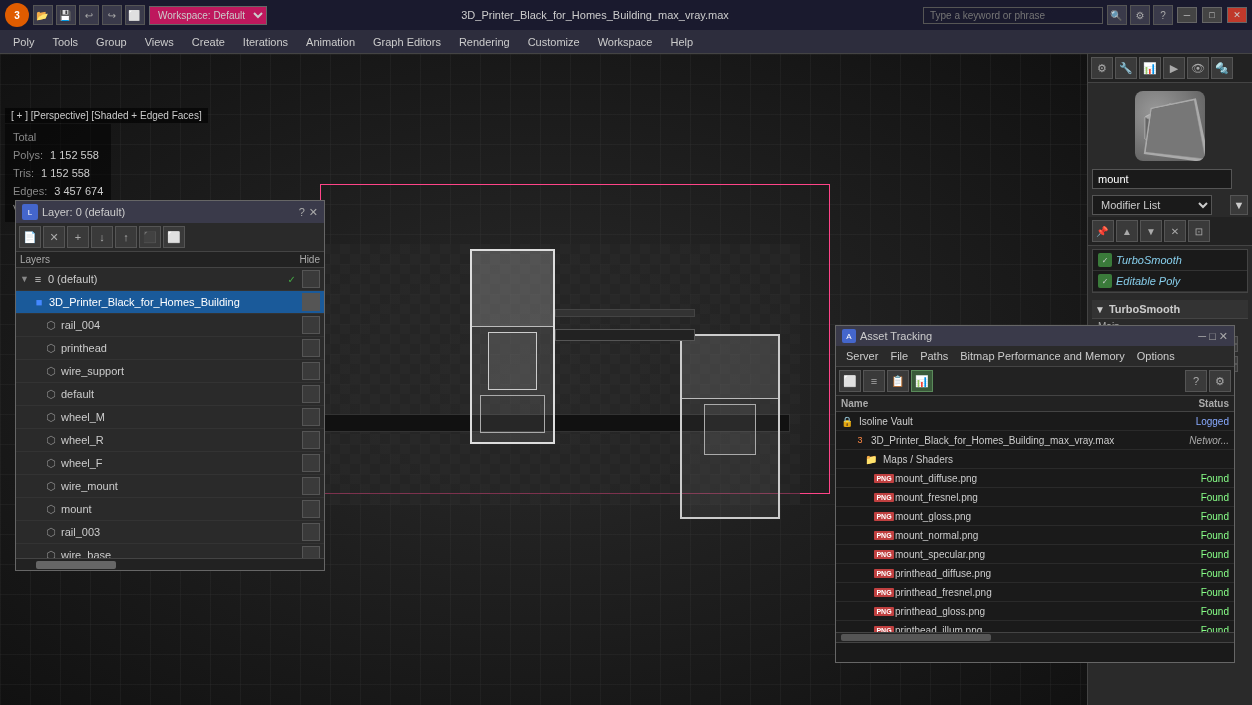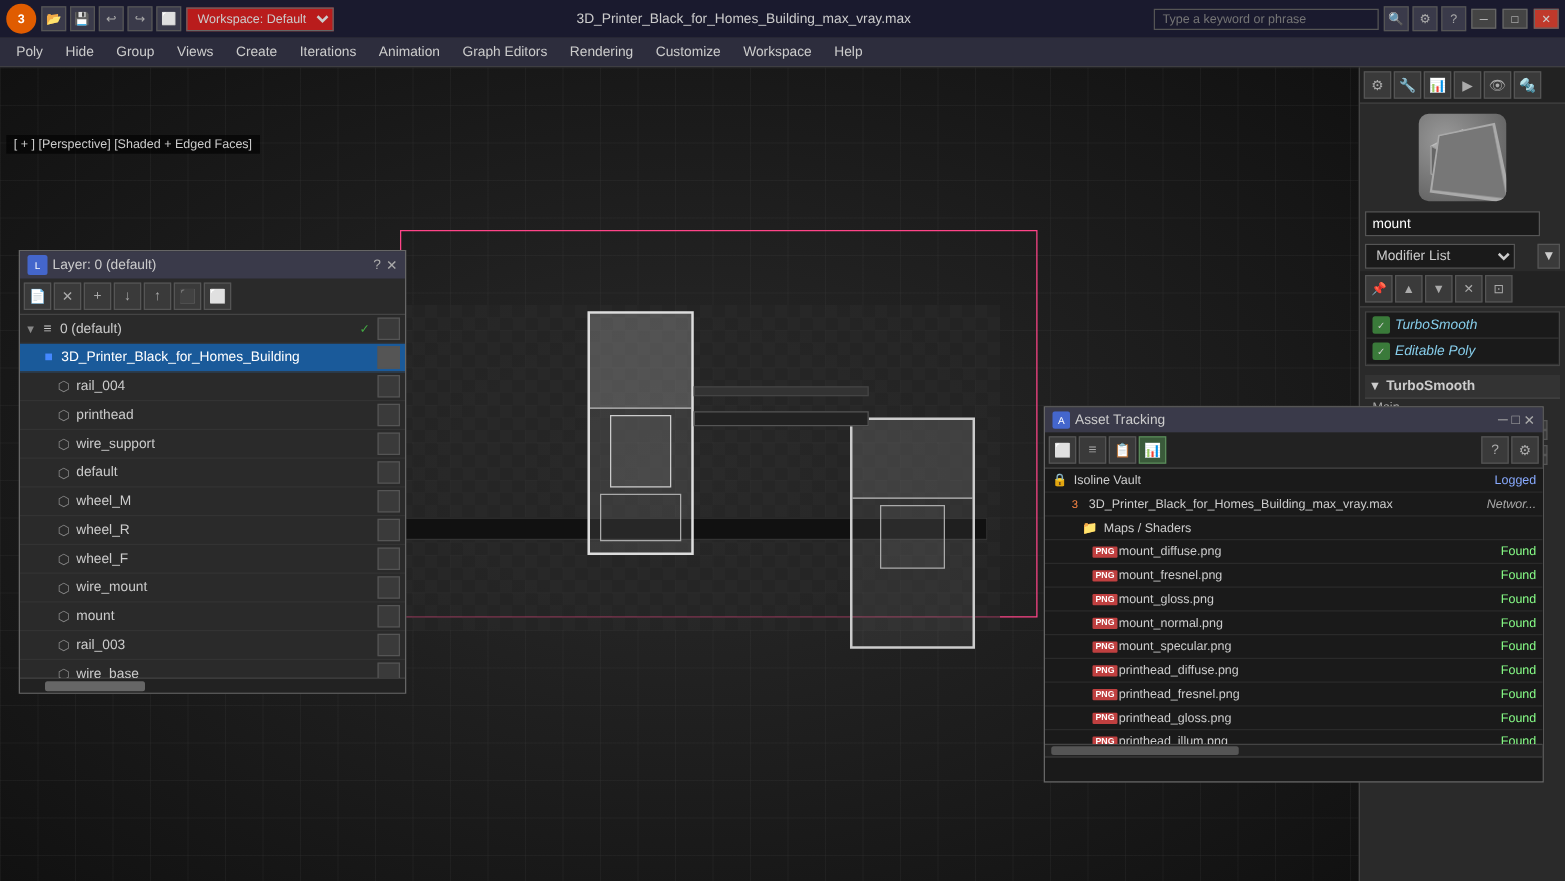--- a/index.html
+++ b/index.html
@@ -6,21 +6,21 @@
     body { background: #2a2a2a; font-family: 'Segoe UI', Arial, sans-serif; font-size: 11px; color: #ccc; width: 1252px; height: 705px; overflow: hidden; position: relative; }
 
     
     #title-bar { display: flex; align-items: center; background: #1a1a2e; height: 30px; padding: 0 5px; gap: 4px; }
     #title-bar .logo { width: 24px; height: 24px; background: #e05c00; border-radius: 50%; display: flex; align-items: center; justify-content: center; font-weight: bold; color: white; font-size: 10px; }
     #title-bar .win-controls { display: flex; gap: 5px; margin-left: auto; }
     #title-bar .win-btn { width: 20px; height: 16px; background: #444; border: 1px solid #666; color: #ccc; font-size: 9px; cursor: pointer; display: flex; align-items: center; justify-content: center; }
     #title-bar .win-btn.close { background: #c0392b; }
     #title-bar .toolbar-icons { display: flex; gap: 3px; align-items: center; }
     #title-bar .icon-btn { width: 20px; height: 20px; background: #3a3a4a; border: 1px solid #555; color: #aaa; display: flex; align-items: center; justify-content: center; font-size: 10px; cursor: pointer; }
-    #title-bar .workspace-select { background: #b91c1c; border: 1px solid #666; color: #ccc; padding: 2px 4px; font-size: 10px; }
+    #title-bar .workspace-select { background: #be185d; border: 1px solid #666; color: #ccc; padding: 2px 4px; font-size: 10px; }
     #title-bar .file-title { flex: 1; text-align: center; color: #ccc; font-size: 11px; }
     #title-bar .search-box { background: #1a1a2e; border: 1px solid #555; color: #aaa; padding: 2px 6px; font-size: 10px; width: 180px; }
 
     
     #menu-bar { display: flex; background: #2d2d3d; height: 24px; align-items: center; padding: 0 5px; gap: 2px; border-bottom: 1px solid #444; }
     #menu-bar .menu-item { padding: 2px 8px; color: #ccc; cursor: pointer; font-size: 11px; }
 
     
     #viewport-label { background: rgba(0,0,0,0.6); color: #ccc; font-size: 10px; padding: 2px 6px; position: absolute; top: 54px; left: 5px; z-index: 10; }
 
@@ -156,21 +156,21 @@
   </div>
   <div class="win-controls">
     <div class="win-btn">─</div>
     <div class="win-btn">□</div>
     <div class="win-btn close">✕</div>
   </div>
 </div>
 
 <div id="menu-bar">
   <div class="menu-item">Poly</div>
-  <div class="menu-item">Hide</div>
+  <div class="menu-item">Tools</div>
   <div class="menu-item">Group</div>
   <div class="menu-item">Views</div>
   <div class="menu-item">Create</div>
   <div class="menu-item">Iterations</div>
   <div class="menu-item">Animation</div>
   <div class="menu-item">Graph Editors</div>
   <div class="menu-item">Rendering</div>
   <div class="menu-item">Customize</div>
   <div class="menu-item">Workspace</div>
   <div class="menu-item">Help</div>
@@ -207,20 +207,39 @@
     </div>
 
     <div style="position:absolute;left:195px;top:300px;width:25px;height:80px;">
       <div style="position:absolute;top:5px;left:5px;width:14px;height:14px;background:#333;border-radius:50%;border:1px solid #555;"></div>
       <div style="position:absolute;top:30px;left:5px;width:14px;height:14px;background:#333;border-radius:50%;border:1px solid #555;"></div>
       <div style="position:absolute;top:55px;left:5px;width:14px;height:14px;background:#333;border-radius:50%;border:1px solid #555;"></div>
     </div>
 
     <div id="viewport-label">[ + ] [Perspective] [Shaded + Edged Faces]</div>
 
+    <div id="stats">
+      <div style="color:#888;">Total</div>
+      <div>
+        <span class="stat-label">Polys:</span>
+        <span class="stat-value">1 152 558</span>
+      </div>
+      <div>
+        <span class="stat-label">Tris:</span>
+        <span class="stat-value">1 152 558</span>
+      </div>
+      <div>
+        <span class="stat-label">Edges:</span>
+        <span class="stat-value">3 457 674</span>
+      </div>
+      <div>
+        <span class="stat-label">Verts:</span>
+        <span class="stat-value">595 880</span>
+      </div>
+    </div>
   </div>
 </div>
 
 <div id="right-panel">
 
   <div id="right-panel-toolbar">
     <div class="rp-icon">⚙</div>
     <div class="rp-icon">🔧</div>
     <div class="rp-icon">📊</div>
     <div class="rp-icon">▶</div>
@@ -303,20 +322,24 @@
   </div>
   <div id="layer-toolbar">
     <div class="lt-btn">📄</div>
     <div class="lt-btn">✕</div>
     <div class="lt-btn">+</div>
     <div class="lt-btn">↓</div>
     <div class="lt-btn">↑</div>
     <div class="lt-btn">⬛</div>
     <div class="lt-btn">⬜</div>
   </div>
+  <div id="layer-cols">
+    <span class="lc-name">Layers</span>
+    <span class="lc-hide">Hide</span>
+  </div>
   <div id="layer-list" style="max-height:290px;overflow-y:auto;">
 
     <div class="layer-item">
       <span class="li-indent" style="display:inline-block;width:0px;"></span>
       <span class="li-arrow">▼</span>
       <span class="li-icon">≡</span>
       <span class="li-name">0 (default)</span>
       <span class="li-check">✓</span>
       <div class="li-vis"></div>
     </div>
@@ -404,29 +427,40 @@
 <div id="asset-panel">
   <div id="asset-header">
     <div style="width:14px;height:14px;background:#4466cc;border-radius:2px;display:flex;align-items:center;justify-content:center;font-size:8px;color:#fff;">A</div>
     <span id="asset-title">Asset Tracking</span>
     <div id="asset-controls">
       <span>─</span>
       <span>□</span>
       <span>✕</span>
     </div>
   </div>
+  <div id="asset-menubar">
+    <span class="am-item">Server</span>
+    <span class="am-item">File</span>
+    <span class="am-item">Paths</span>
+    <span class="am-item">Bitmap Performance and Memory</span>
+    <span class="am-item">Options</span>
+  </div>
   <div id="asset-toolbar">
     <div class="at-btn">⬜</div>
     <div class="at-btn">≡</div>
     <div class="at-btn">📋</div>
     <div class="at-btn" style="background:#3a5a3a;border-color:#5a8a5a;">📊</div>
     <div class="spacer"></div>
     <div class="at-btn">?</div>
     <div class="at-btn">⚙</div>
   </div>
+  <div id="asset-cols">
+    <span class="ac-name">Name</span>
+    <span class="ac-status">Status</span>
+  </div>
   <div id="asset-list">
 
     <div class="asset-item">
       <span class="ai-icon" style="color:#6699ff;">🔒</span>
       <span class="ai-name">Isoline Vault</span>
       <span class="ai-status logged">Logged</span>
     </div>
 
     <div class="asset-item">
       <span class="ai-indent" style="width:12px;display:inline-block;"></span>

